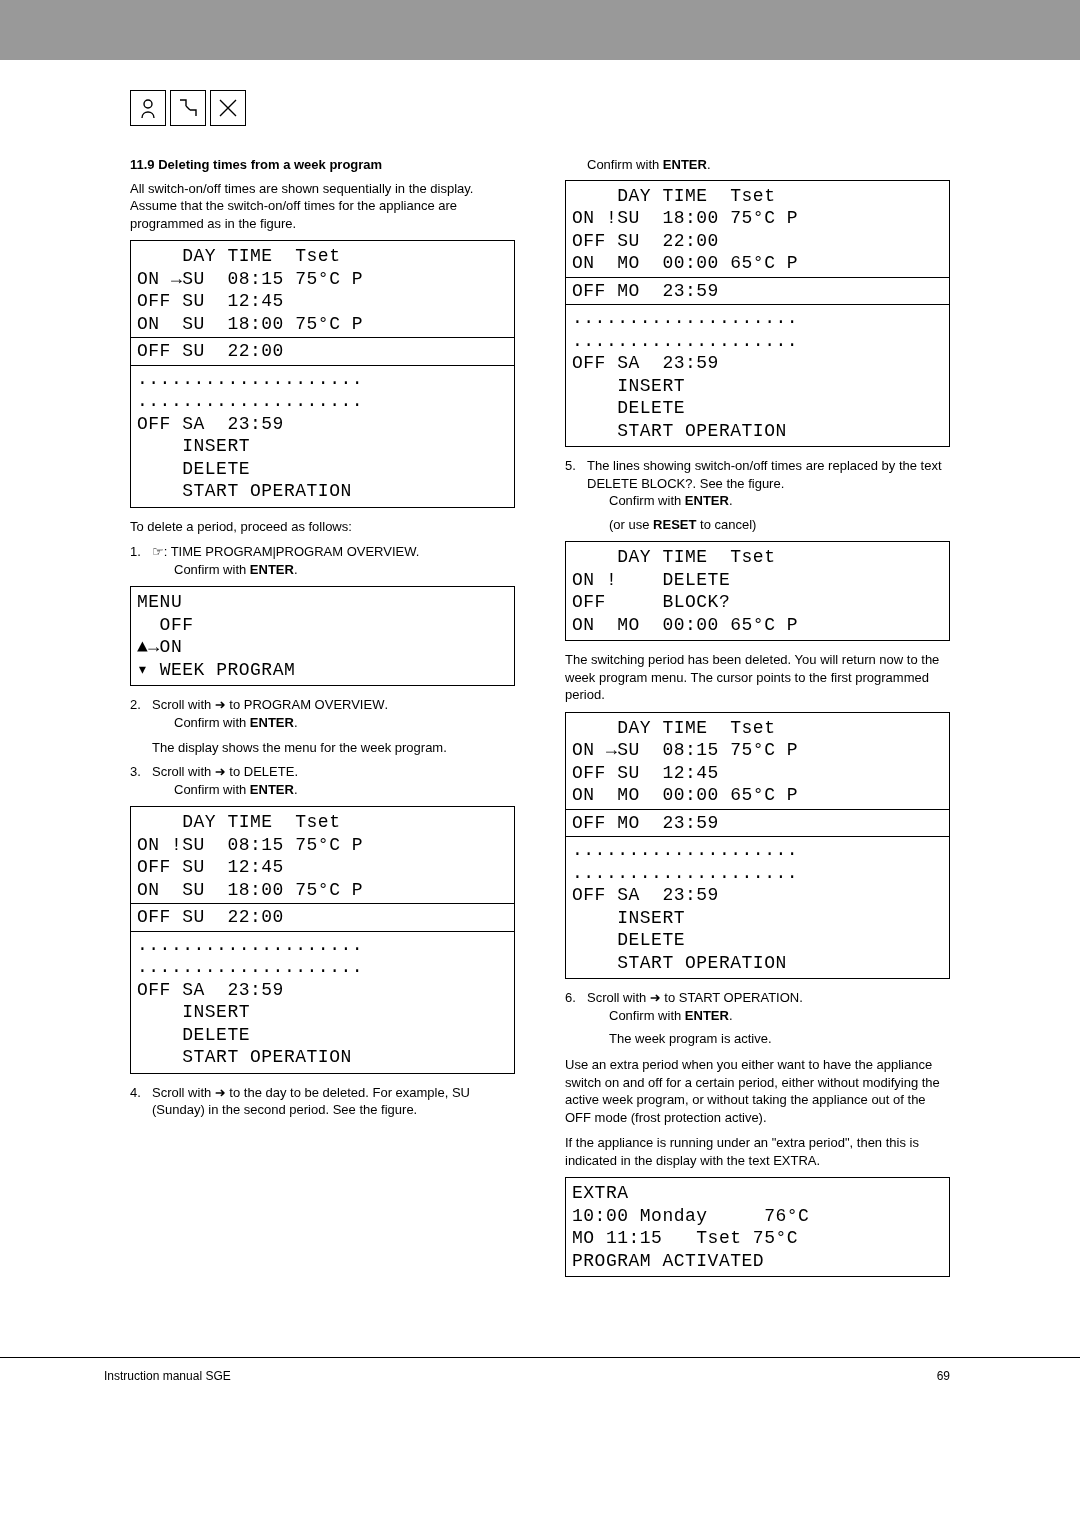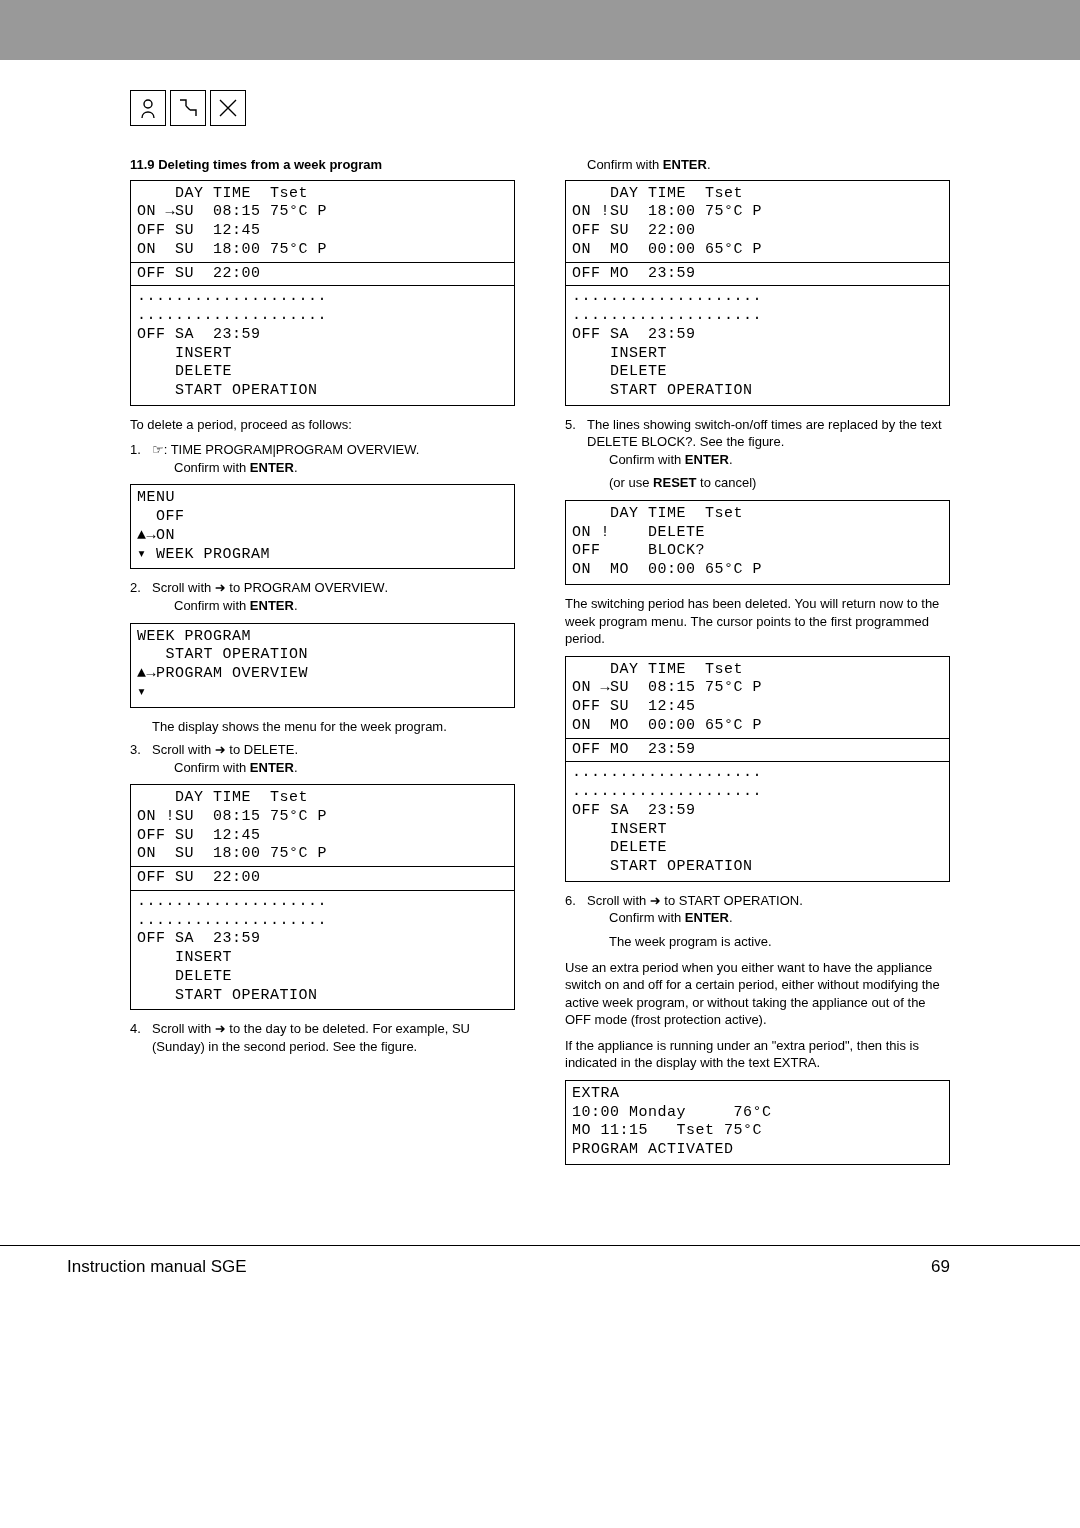--- a/index.html
+++ b/index.html
@@ -43,43 +43,43 @@
   h3 {
     font-size: 13px;
     font-weight: bold;
     margin-bottom: 6px;
   }
   p { margin-bottom: 8px; }
   .lcd {
     border: 1px solid #000;
     padding: 4px 6px;
     font-family: "Courier New", monospace;
-    font-size: 15px;
+    font-size: 18px;
     line-height: 1.25;
     white-space: pre;
     margin: 6px 0 10px 0;
     letter-spacing: 0.5px;
   }
   .lcd .divider {
     display:block;
     border-top:1px solid #000;
     margin: 2px -6px;
     height:0;
   }
   ol { list-style: none; padding-left: 0; }
   ol > li { margin-bottom: 8px; padding-left: 22px; position: relative; }
   ol > li .num { position: absolute; left: 0; }
   .indent { margin-left: 22px; margin-bottom: 6px;}
   .footer {
     display: flex;
     justify-content: space-between;
-    padding: 10px 130px 30px 67px;
+    padding: 10px 130px 30px 104px;
     border-top: 1px solid #000;
     margin-top: 40px;
-    font-size: 17px;
+    font-size: 12px;
   }
   .mono { font-family: Liberation Sans, sans-serif; }
   .confirm { margin-left: 22px; margin-bottom:6px;}
 </style>
 </head>
 <body>
 
 <div class="topbar"></div>
 
 <div class="content">
@@ -100,20 +100,21 @@
       <svg width="24" height="24" viewBox="0 0 24 24" fill="none" stroke="#000" stroke-width="1.4">
         <path d="M4 4l16 16M20 4L4 20"></path>
       </svg>
     </div>
   </div>
 
   <div class="columns">
 
     <div class="col">
       <h3>11.9  Deleting times from a week program</h3>
+      <p>All switch-on/off times are shown sequentially in the display. Assume that the switch-on/off times for the appliance are programmed as in the figure.</p>
 
       <div class="lcd"><span>    DAY TIME  Tset</span>
 <span>ON →SU  08:15 75°C P</span>
 <span>OFF SU  12:45</span>
 <span>ON  SU  18:00 75°C P</span><span class="divider"></span><span>OFF SU  22:00</span><span class="divider"></span><span>....................</span>
 <span>....................</span>
 <span>OFF SA  23:59</span>
 <span>    INSERT</span>
 <span>    DELETE</span>
 <span>    START OPERATION</span></div>
@@ -134,24 +135,20 @@
 <span>▾ WEEK PROGRAM</span></div>
 
       <ol>
         <li>
           <span class="num">2.</span>
           <span>Scroll with ➜ to </span><span class="mono">PROGRAM OVERVIEW</span><span>.</span>
           <div class="indent"><span>Confirm with </span><b>ENTER</b><span>.</span></div>
         </li>
       </ol>
 
-      <div class="lcd"><span>WEEK PROGRAM</span>
-<span>   START OPERATION</span>
-<span>▲→PROGRAM OVERVIEW</span>
-<span>▾</span></div>
 
       <p class="indent">The display shows the menu for the week program.</p>
 
       <ol>
         <li>
           <span class="num">3.</span>
           <span>Scroll with ➜ to </span><span class="mono">DELETE</span><span>.</span>
           <div class="indent"><span>Confirm with </span><b>ENTER</b><span>.</span></div>
         </li>
       </ol>

